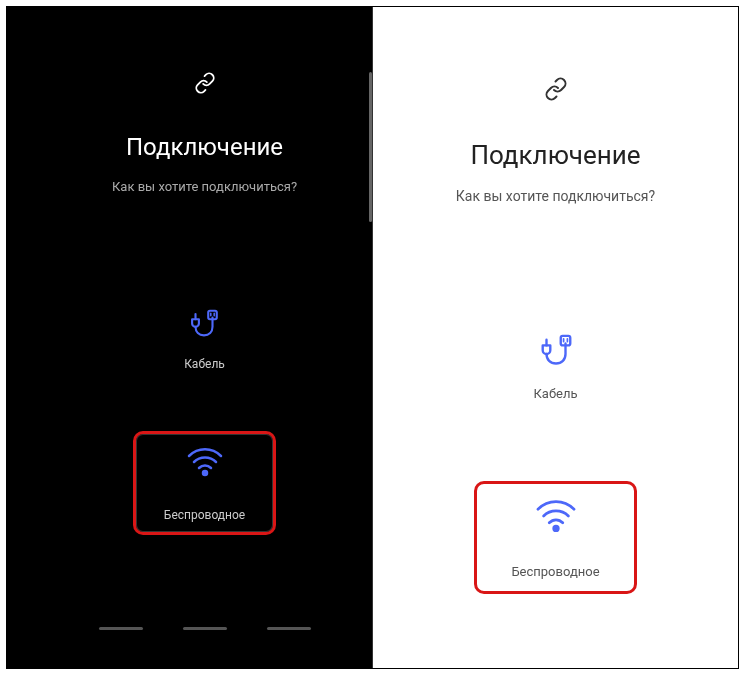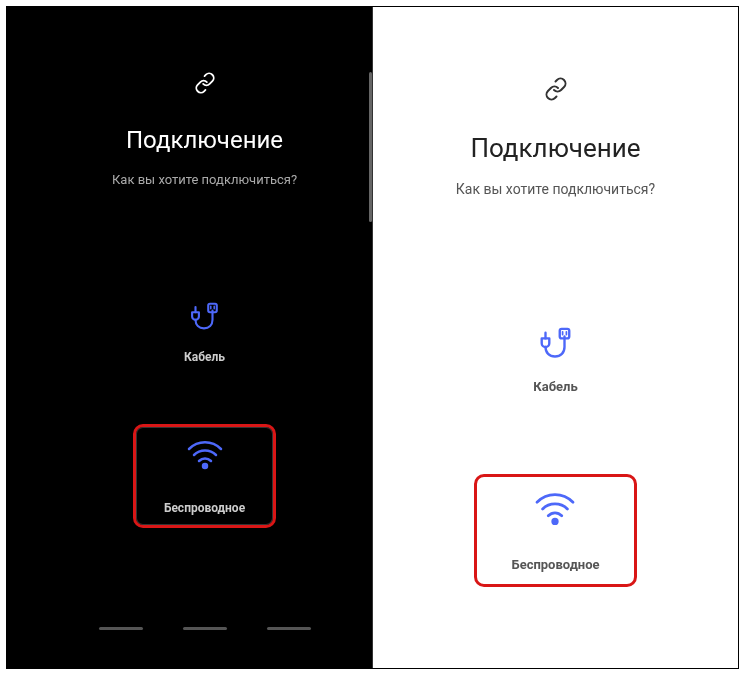--- a/index.html
+++ b/index.html
@@ -66,20 +66,21 @@
     .pane-light .header-section {
       margin-top: 70px;
     }
     .link-icon {
       margin-bottom: 28px;
     }
     .title {
       font-size: 24px;
       font-weight: 400;
       margin-bottom: 18px;
+      margin-top: 7px;
     }
     .pane-light .title {
       font-size: 26px;
       color: #222;
     }
     .subtitle {
       font-size: 13px;
       color: #aaa;
     }
     .pane-light .subtitle {
@@ -96,21 +97,20 @@
     .pane-light .options {
       margin-top: 130px;
       gap: 80px;
     }
     .option {
       display: flex;
       flex-direction: column;
       align-items: center;
       gap: 10px;
       cursor: pointer;
-      font-weight: bold;
     }
     .option-label {
       font-size: 12px;
     }
     .pane-dark .option-label {
       color: #ccc;
     }
     .pane-light .option-label {
       color: #555;
       font-size: 13px;

